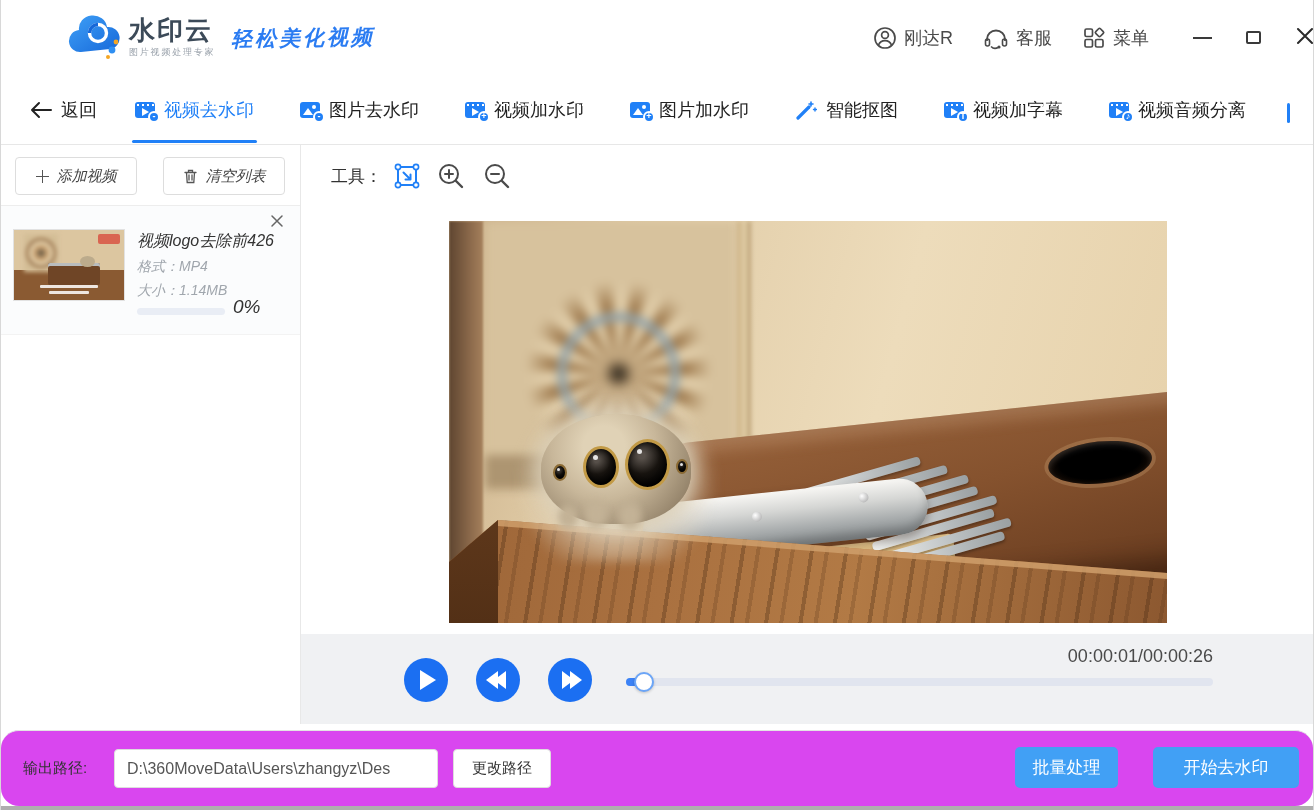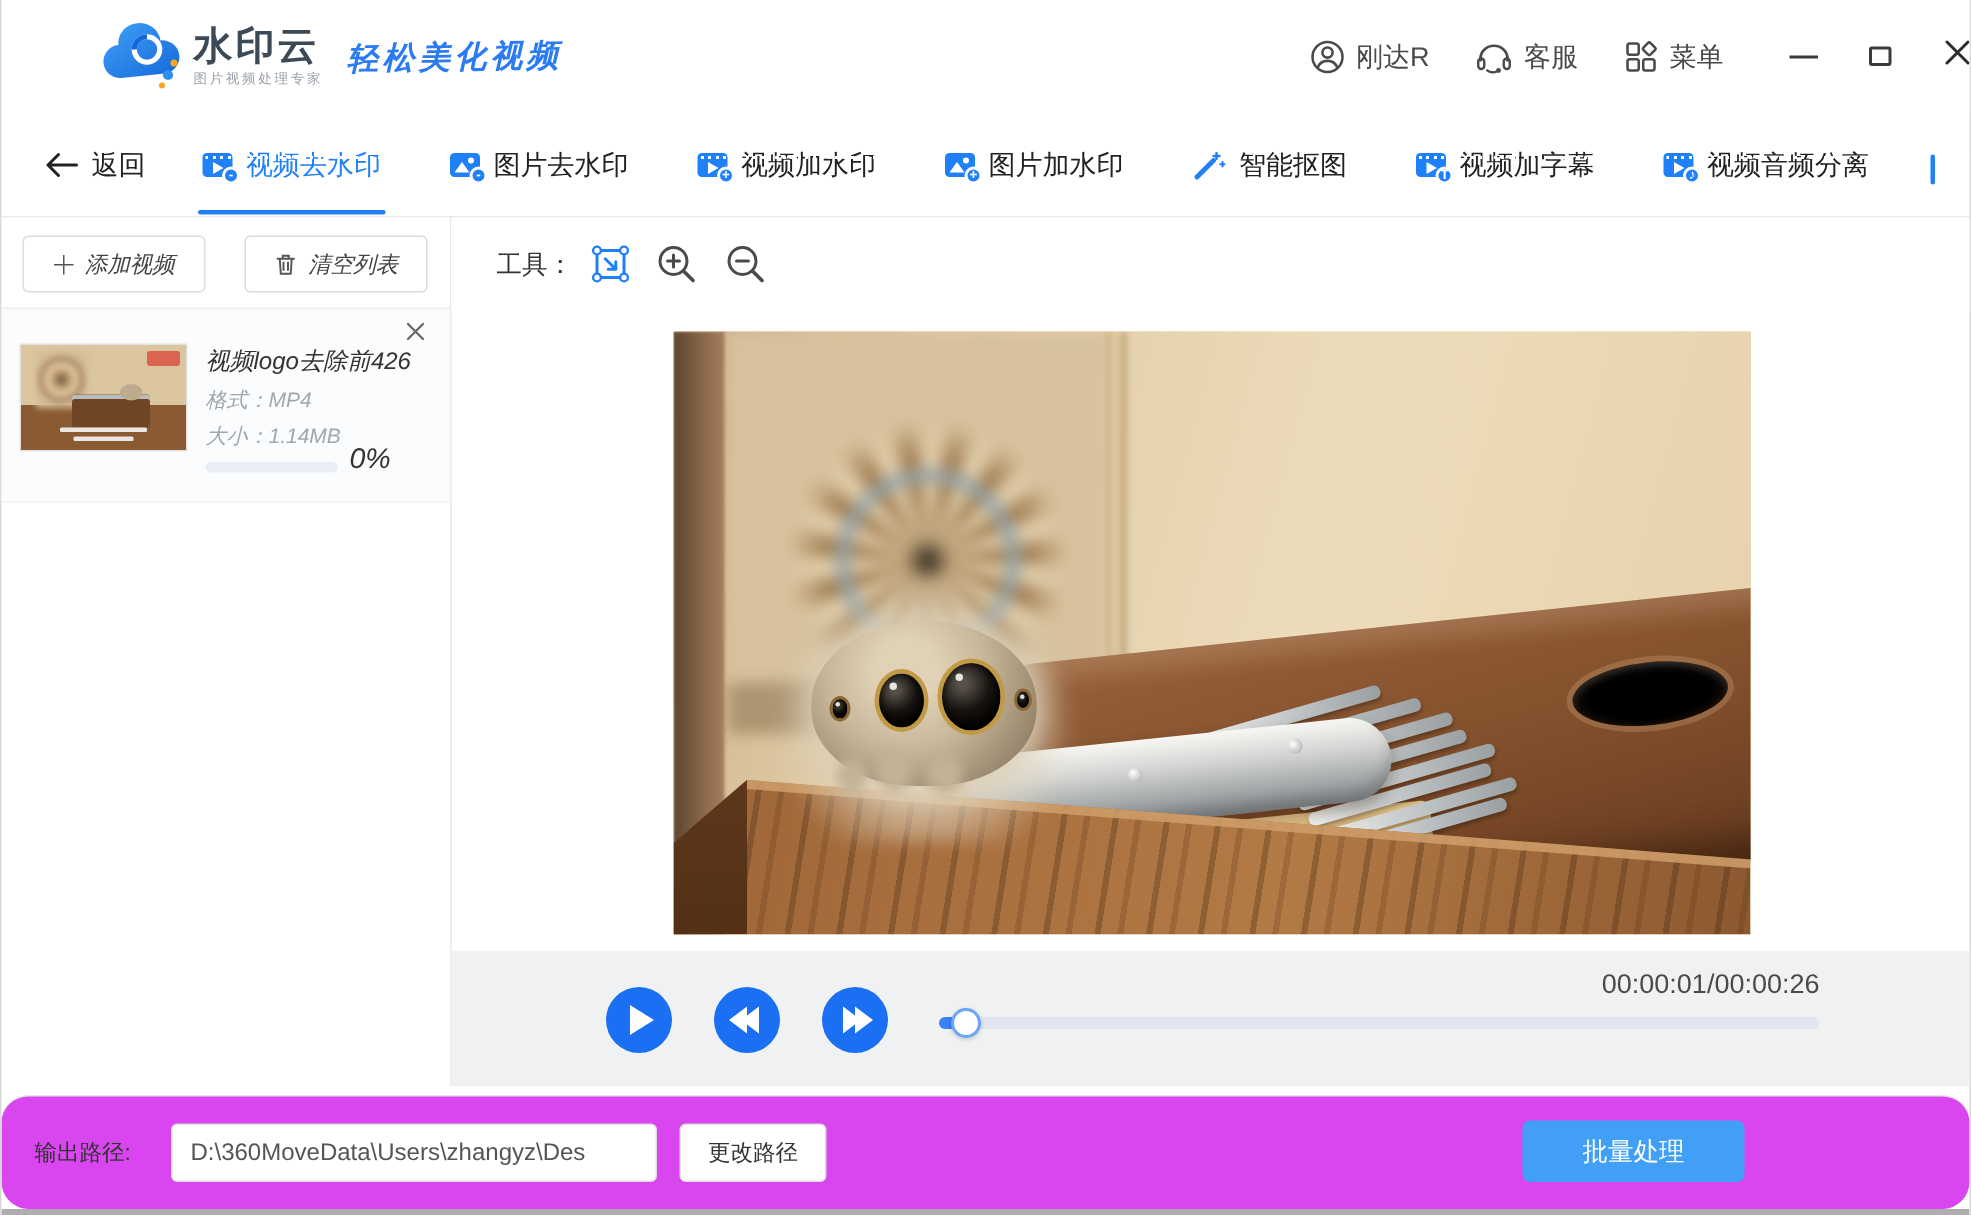--- a/index.html
+++ b/index.html
@@ -206,21 +206,21 @@
   .out-label { position:absolute; left:22px; top:28px; font-size:15px; color:#333; }
   .out-input { position:absolute; left:113px; top:18px; width:324px; height:39px;
     border:1px solid #ddd; border-radius:4px; padding:0 12px; font-size:16px; color:#555;
     font-family:"Liberation Sans","DejaVu Sans",sans-serif; background:#fff; outline:none; }
   .fbtn { position:absolute; top:18px; height:39px; border:1px solid #ddd; border-radius:4px;
     background:#fff; font-size:15px; color:#333; display:flex; align-items:center;
     justify-content:center; }
   .fbtn.chg { left:452px; width:98px; } .fbtn.opn { left:566px; width:120px; }
   .bluebtn { position:absolute; top:16px; height:41px; border-radius:5px; background:#41a0f5;
     color:#fff; font-size:17px; display:flex; align-items:center; justify-content:center; }
-  .bluebtn.batch { left:1014px; width:148px;text-align:center; }
+  .bluebtn.batch { left:1014px; width:103px;text-align:center; }
   .bluebtn.start { left:1152px; width:146px; }
   .bottom-edge { position:absolute; left:0; top:806px; width:100%; height:4px; background:#aeaeae; }
 </style>
 </head>
 <body>
 
 <div class="app">
 
   <div class="titlebar">
     <div class="brand">
@@ -497,16 +497,19 @@
 
   <div class="footer">
     <div class="out-label">输出路径:</div>
     <input class="out-input" type="text" value="D:\360MoveData\Users\zhangyz\Des" style="">
     <div class="fbtn chg">
         <span>更改路径</span>
       </div>
     <div class="bluebtn batch">
         <span>批量处理</span>
       </div>
+    <div class="bluebtn start">
+        <span>开始去水印</span>
+      </div>
   </div>
 
   <div class="bottom-edge"></div>
 </div>
 
 </body></html>

